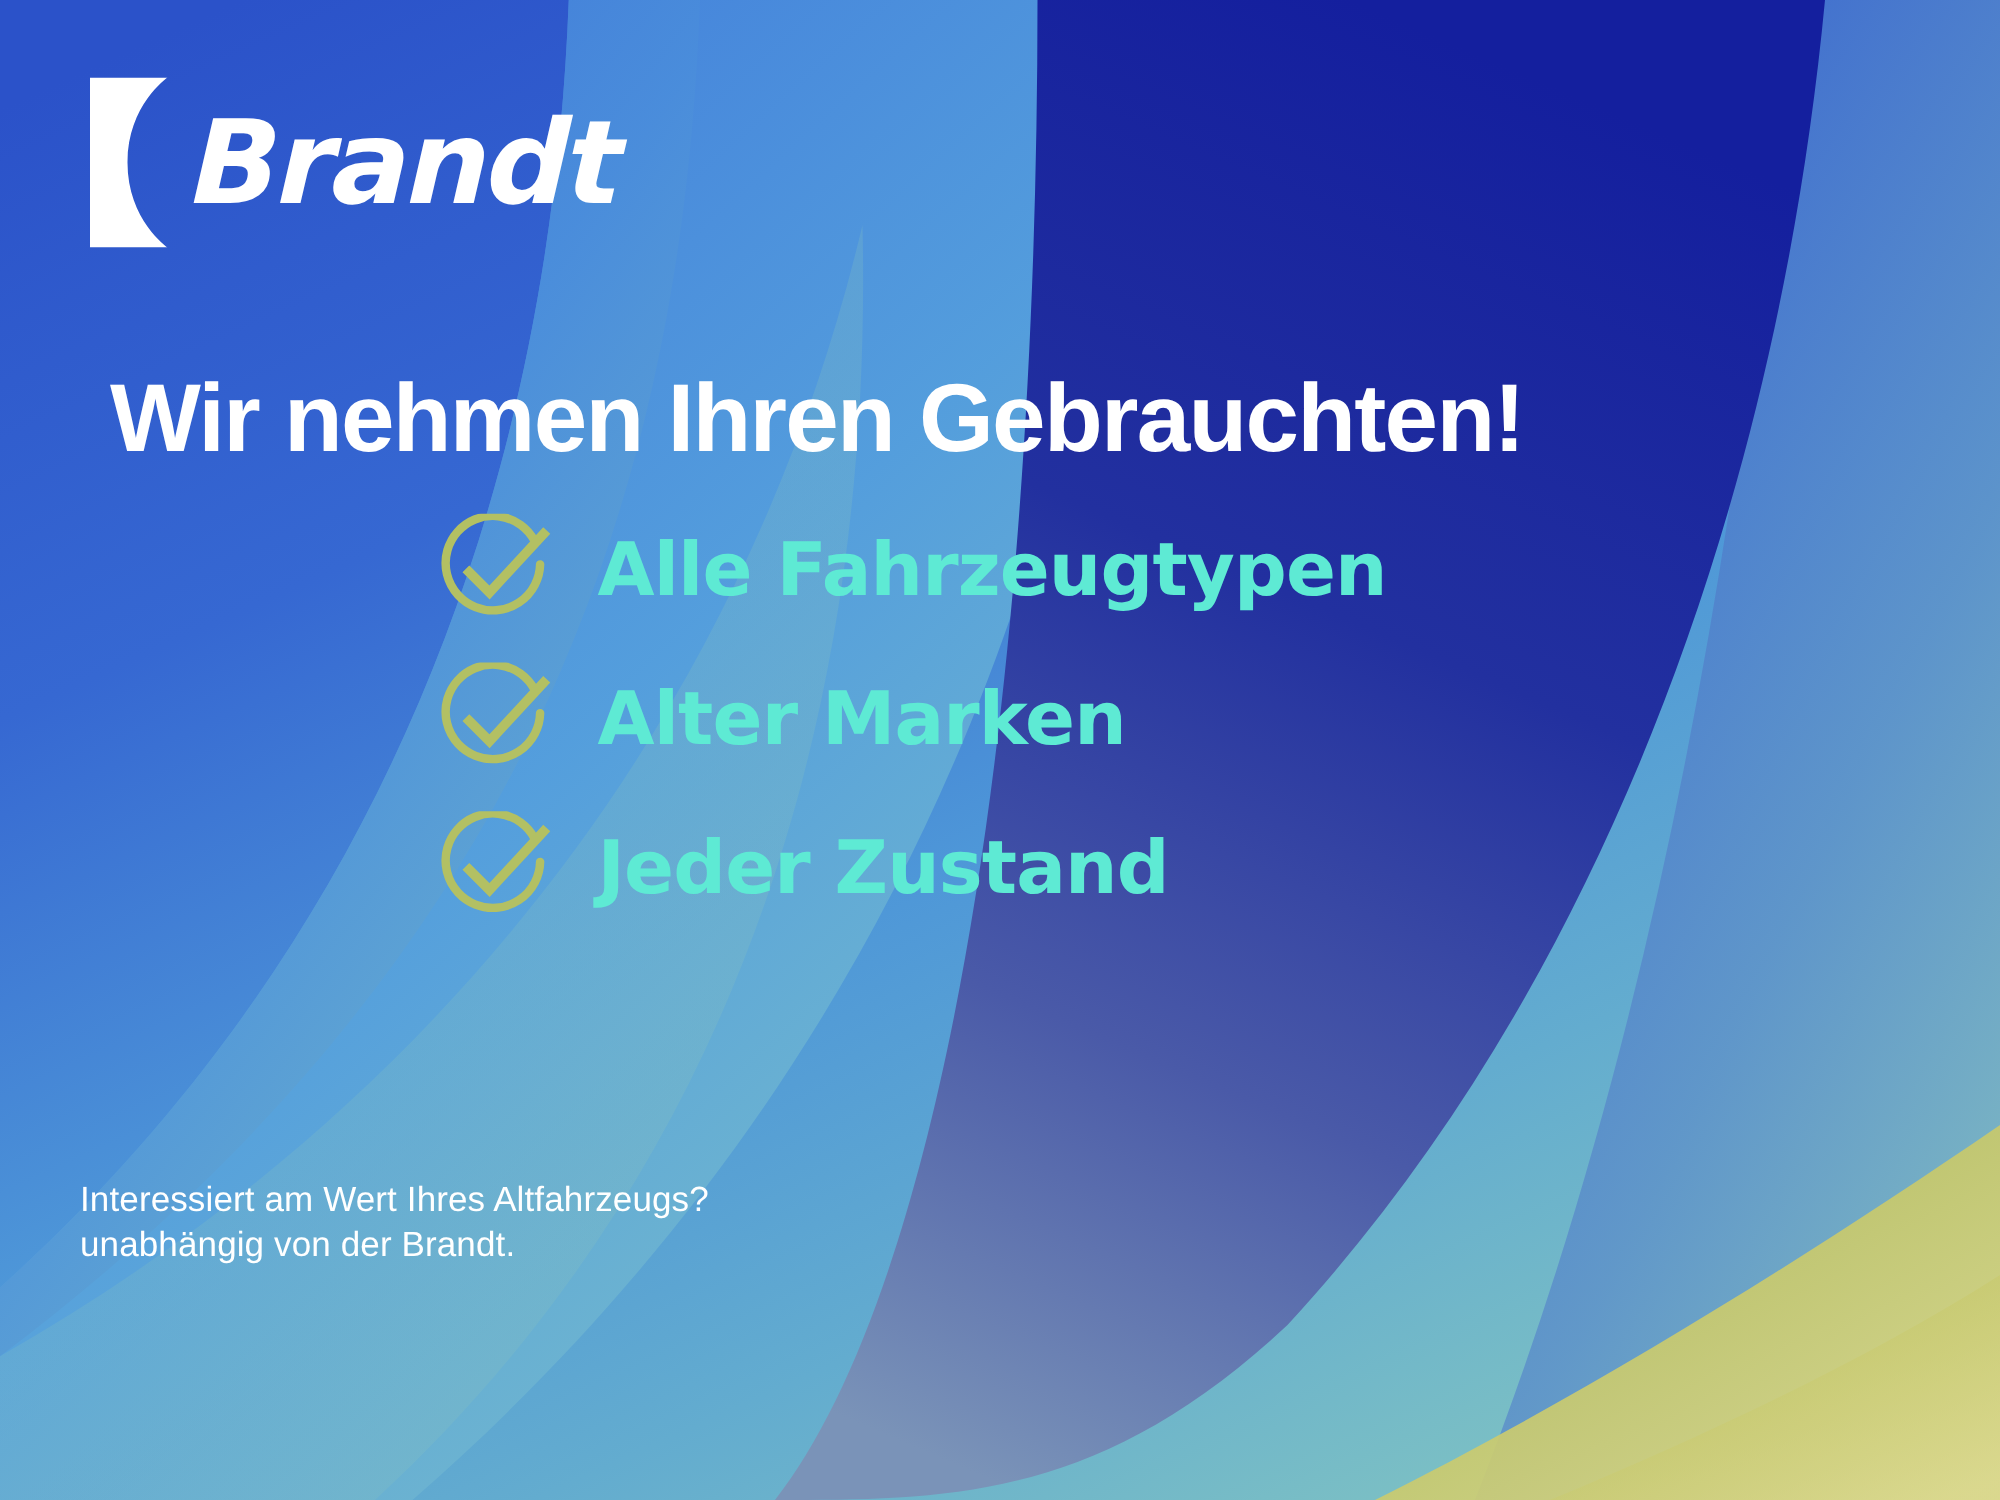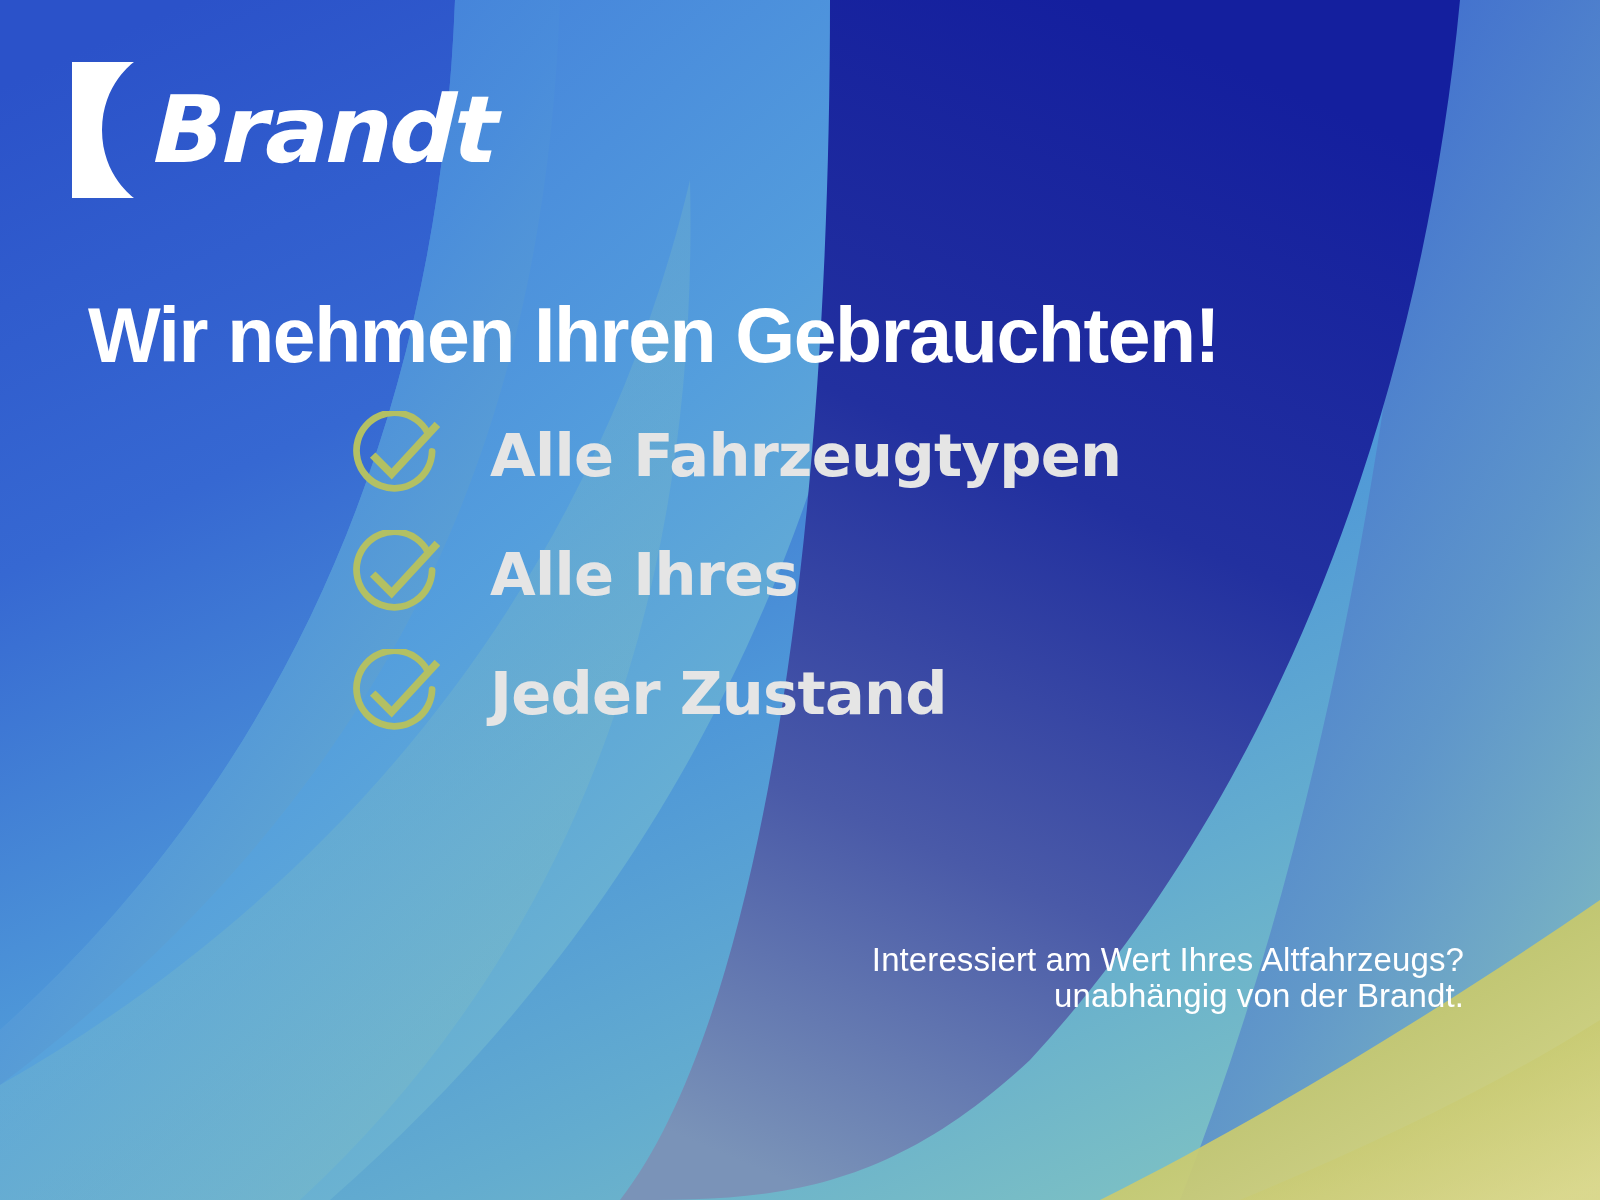--- a/index.html
+++ b/index.html
@@ -87,43 +87,42 @@
     align-items: center;
     height: 119px;
   }
   .check-icon {
     width: 90px;
     height: 90px;
     flex: 0 0 90px;
     display: block;
   }
   .benefit-label {
-    margin-left: 48px;
-    color: #e5e5e5;
+    margin-left: 36px;
+    color: #5eead4;
     font-size: 59px;
     font-weight: 700;
     letter-spacing: -0.7px;
     line-height: 1;
     white-space: nowrap;
     font-family: "DejaVu Sans", sans-serif;
   }
 
   
   .footer-text {
     position: absolute;
     left: 64px;
     top: 942px;
     width: 1400px;
     color: #ffffff;
-    font-size: 33px;
+    font-size: 28px;
     font-weight: 400;
     line-height: 36px;
     letter-spacing: 0.1px;
     font-family: "Liberation Sans", sans-serif;
-    text-align: right;
   }
   .footer-line { display: block; white-space: nowrap; }
 </style>
 </head>
 <body>
 
 <div class="stage">
 
   <svg class="bg-layer" viewBox="0 0 1600 1200" preserveAspectRatio="none" xmlns="http://www.w3.org/2000/svg">
     <defs>
@@ -208,21 +207,21 @@
           <path d="M26,52 L44,70 L92,18" fill="none" stroke="#b3c063" stroke-width="8.5" stroke-linecap="square" stroke-linejoin="miter"></path>
         </svg>
         <span class="benefit-label">Alle Fahrzeugtypen</span>
       </div>
 
       <div class="benefit-row">
         <svg class="check-icon" viewBox="0 0 100 100" xmlns="http://www.w3.org/2000/svg">
           <path d="M84,24 A42,42 0 1 0 89,45" fill="none" stroke="#b3c063" stroke-width="7.5" stroke-linecap="round"></path>
           <path d="M26,52 L44,70 L92,18" fill="none" stroke="#b3c063" stroke-width="8.5" stroke-linecap="square" stroke-linejoin="miter"></path>
         </svg>
-        <span class="benefit-label">Alle Ihres</span>
+        <span class="benefit-label">Alter Marken</span>
       </div>
 
       <div class="benefit-row">
         <svg class="check-icon" viewBox="0 0 100 100" xmlns="http://www.w3.org/2000/svg">
           <path d="M84,24 A42,42 0 1 0 89,45" fill="none" stroke="#b3c063" stroke-width="7.5" stroke-linecap="round"></path>
           <path d="M26,52 L44,70 L92,18" fill="none" stroke="#b3c063" stroke-width="8.5" stroke-linecap="square" stroke-linejoin="miter"></path>
         </svg>
         <span class="benefit-label">Jeder Zustand</span>
       </div>
 

